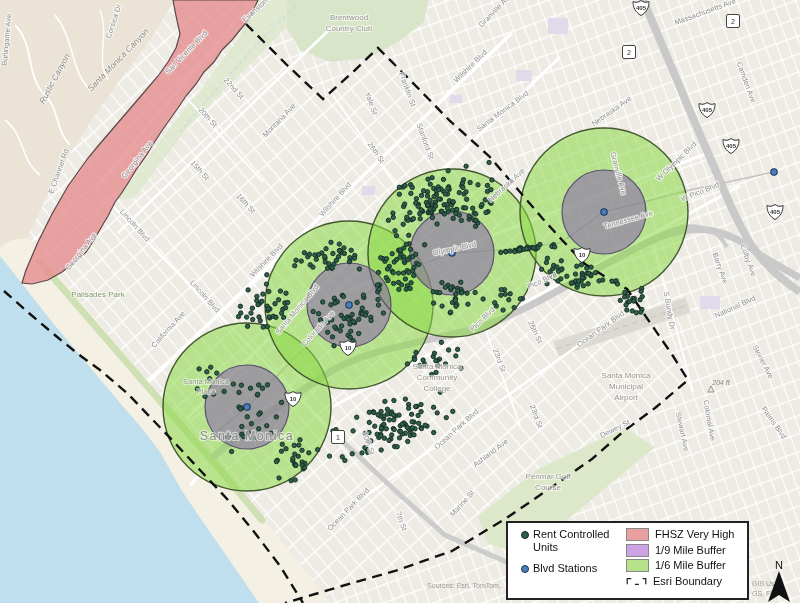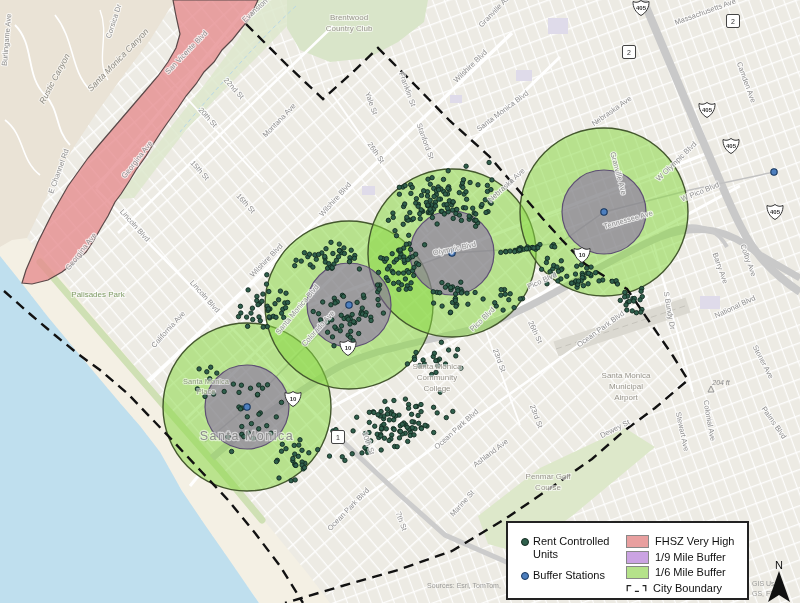--- a/index.html
+++ b/index.html
@@ -13,21 +13,21 @@
   .city{font-size:12.5px;fill:#8b8b8b;letter-spacing:1.5px;paint-order:stroke;stroke:#ffffff;stroke-opacity:.55;stroke-width:2.4px;}
   .place{font-size:7.5px;fill:#8f9a82;paint-order:stroke;stroke:#ffffff;stroke-opacity:.5;stroke-width:2px;}
   .elev{font-size:7px;fill:#8a8a8a;font-style:italic;}
   .attr{font-size:7px;fill:#9a9a98;}
   .north-n{font-size:11px;fill:#111;}
   .unit-dot{fill:#2F5F4C;stroke:#132A20;stroke-width:.9;}
   .station-dot{fill:#4d7fbe;stroke:#16355e;stroke-width:1.1;}
   .shield-txt{font-size:6px;fill:#333;font-weight:bold;}
   .shield-txt2{font-size:7px;fill:#333;}
   
-  #legend{position:absolute;left:506px;top:521px;width:243px;height:79px;background:#fff;border:2px solid #222;box-sizing:border-box;display:flex;padding:12px 2px 2px 8px;font-size:11px;color:#111;line-height:1.15;}
+  #legend{position:absolute;left:506px;top:521px;width:243px;height:79px;background:#fff;border:2px solid #222;box-sizing:border-box;display:flex;padding:5px 2px 2px 8px;font-size:11px;color:#111;line-height:1.15;}
   .lcol1{width:110px;}
   .lcol2{flex:1;}
   .lrow{display:flex;align-items:flex-start;margin-bottom:4px;}
   .lrow2{display:flex;align-items:flex-end;margin-bottom:2.5px;}
   .lsym{width:17px;display:flex;justify-content:center;padding-top:3px;flex:none;}
   .ldot{width:6px;height:6px;border-radius:50%;}
   .ldot.unit{background:#2F5F4C;border:1px solid #132A20;}
   .ldot.station{background:#4d7fbe;border:1px solid #16355e;}
   .lswatch{width:21px;height:11px;border:1px solid #888;margin-right:6px;flex:none;}
   .ltxt{white-space:normal;}
@@ -905,37 +905,37 @@
     <div class="lrow mb8">
       <span class="lsym">
             <span class="ldot unit"></span>
           </span>
       <span class="ltxt">Rent Controlled Units</span>
     </div>
     <div class="lrow">
       <span class="lsym">
             <span class="ldot station"></span>
           </span>
-      <span class="ltxt">Buffer Stations</span>
+      <span class="ltxt">Blvd Stations</span>
     </div>
   </div>
   <div class="lcol2">
     <div class="lrow2">
       <span class="lswatch" style="background: rgb(232, 159, 159);"></span>
       <span>FHSZ Very High</span>
     </div>
     <div class="lrow2">
       <span class="lswatch" style="background: rgb(203, 163, 227);"></span>
       <span>1/9 Mile Buffer</span>
     </div>
     <div class="lrow2">
       <span class="lswatch" style="background: rgb(181, 226, 138);"></span>
       <span>1/6 Mile Buffer</span>
     </div>
     <div class="lrow2">
       <svg width="21" height="11" viewBox="0 0 26 12" style="margin-right:6px;flex:none">
         <path d="M1.5,9.5 L1.5,2.5 L6.5,2.5 M11,9.5 L16,9.5 M20.5,2.5 L24.5,2.5 L24.5,9.5" stroke="#222" stroke-width="1.5" fill="none"></path>
       </svg>
-      <span>City Boundary</span>
+      <span>Esri Boundary</span>
     </div>
   </div>
 </div>
 </div>
 
 </body></html>

